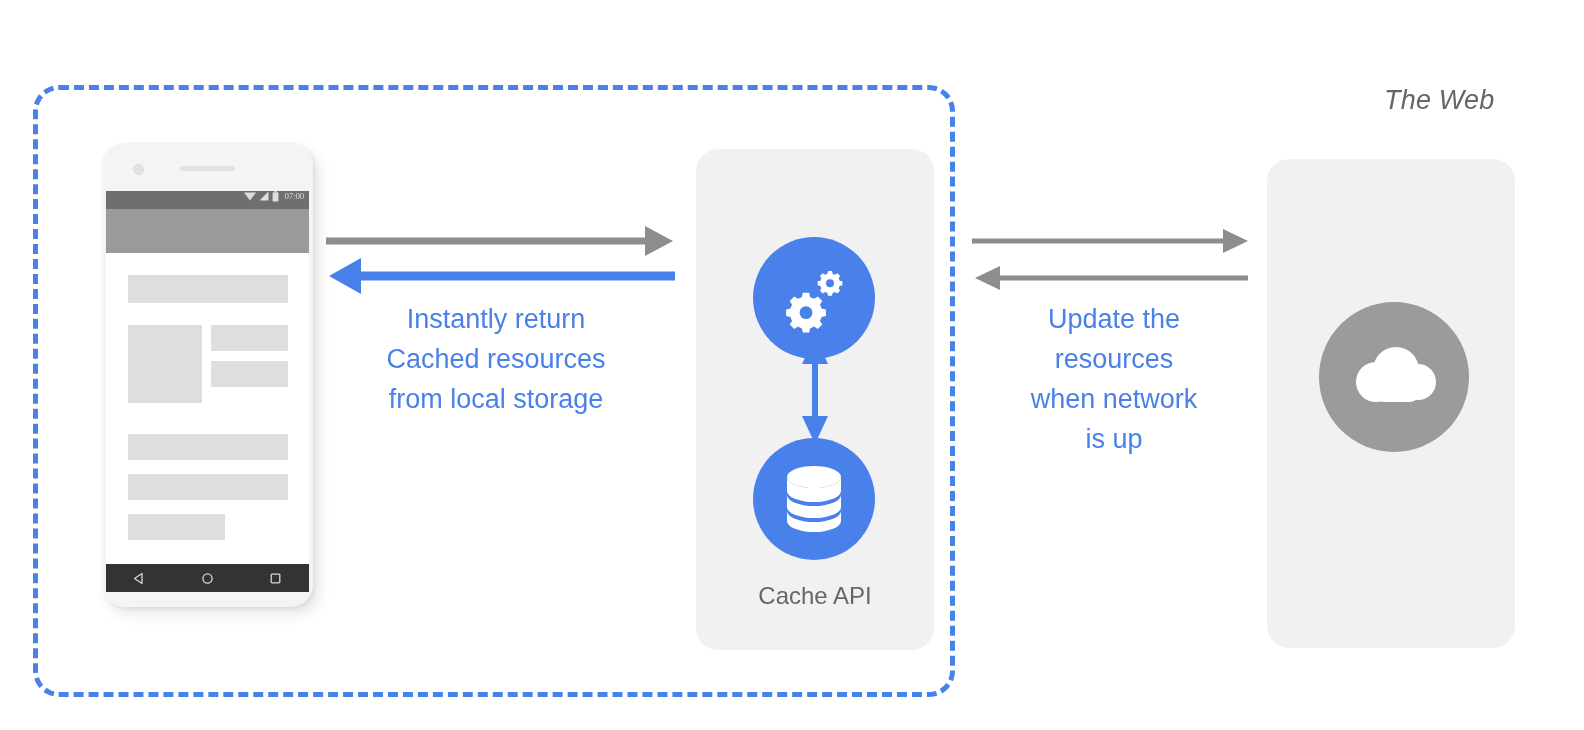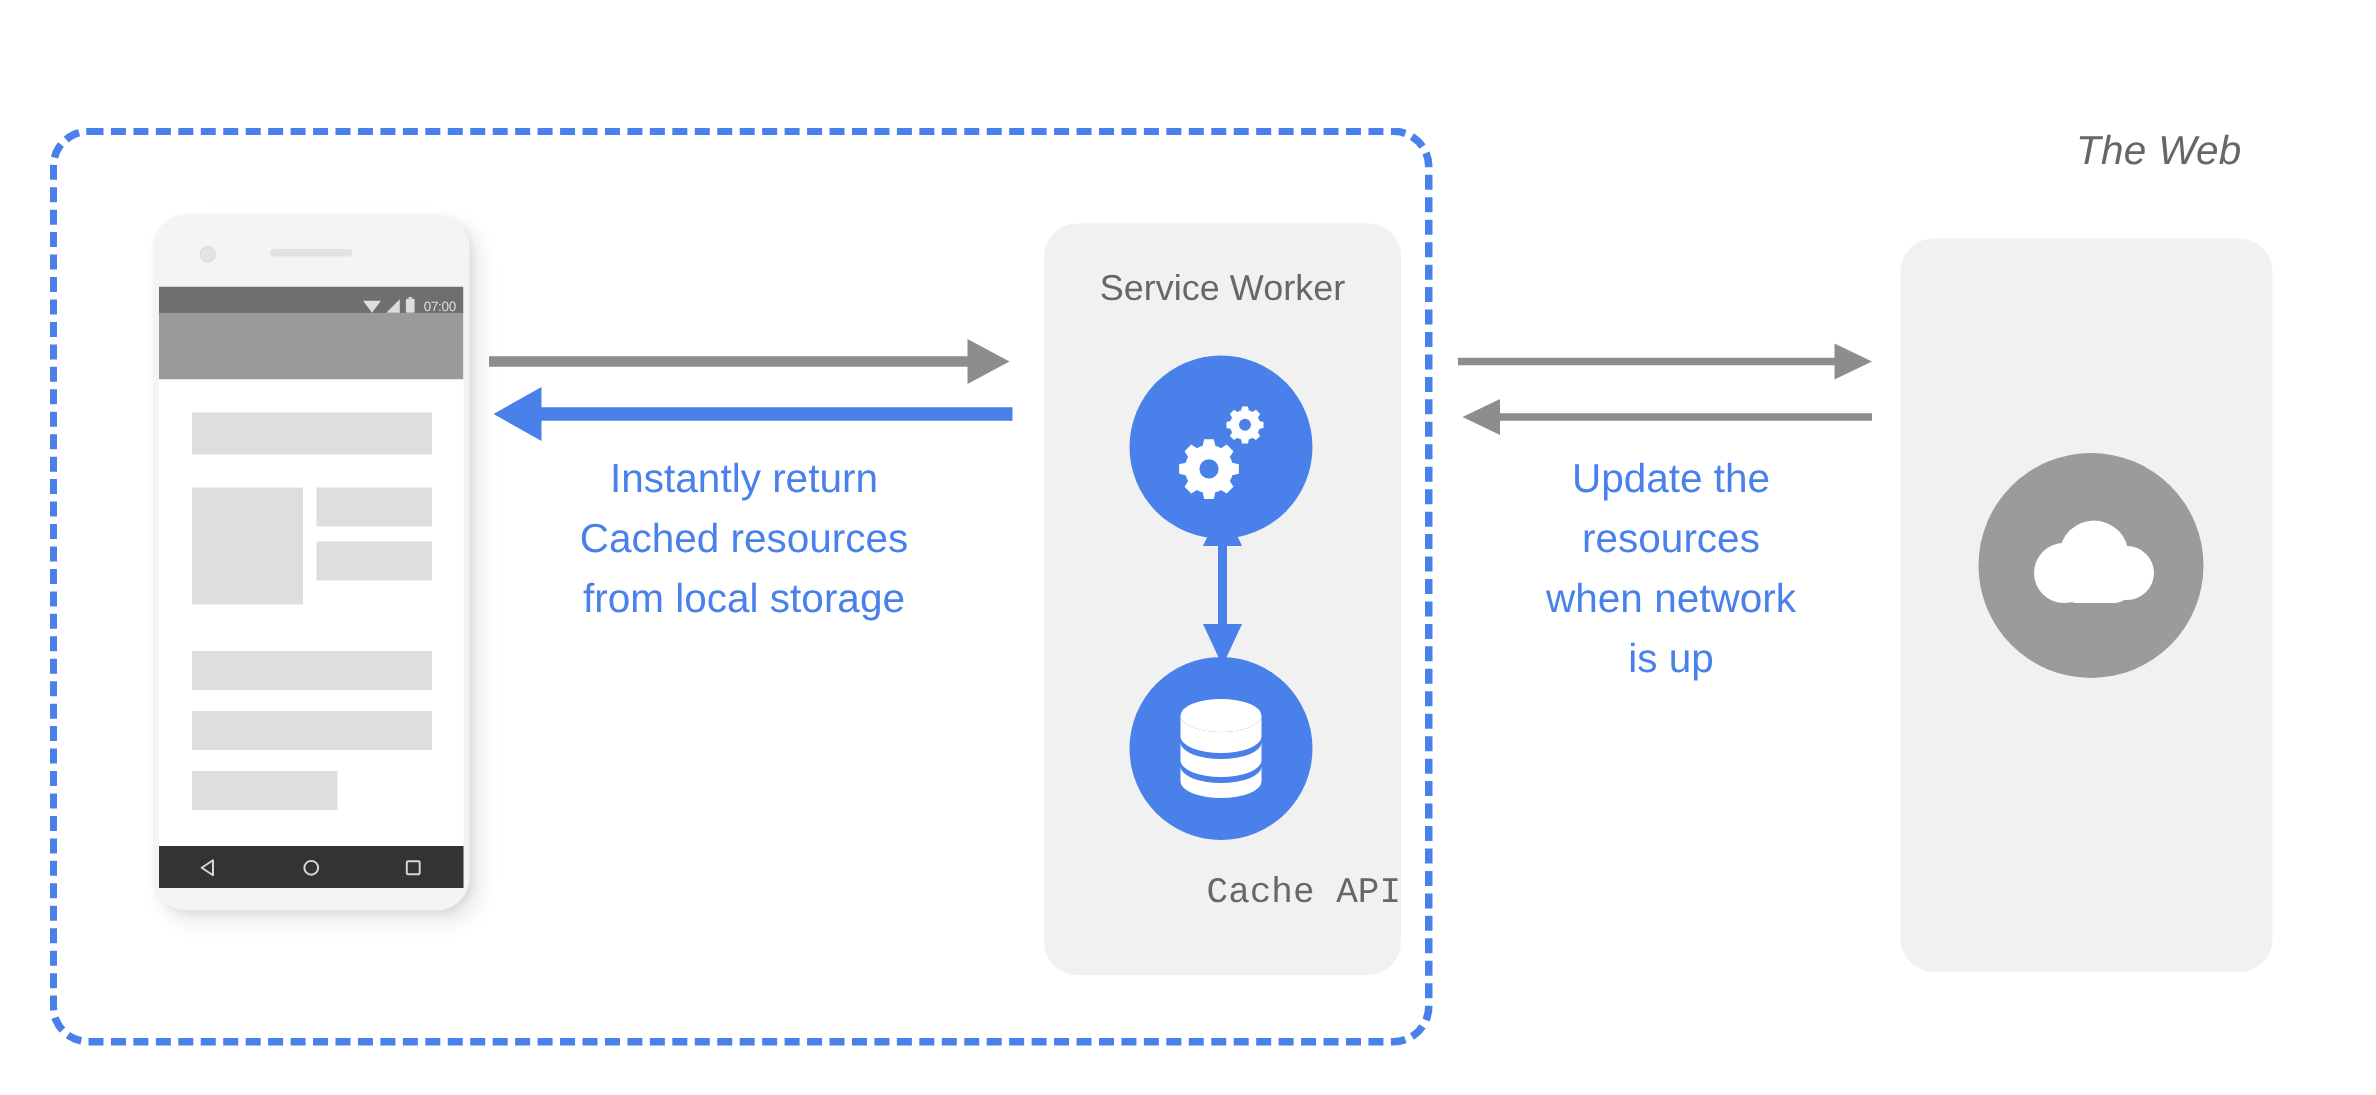--- a/index.html
+++ b/index.html
@@ -95,22 +95,23 @@
     position: relative;
     height: 18px;
     background: #6f6f6f;
   }
   #phone-status-icons {
     position: absolute;
     right: 5px;
     top: 0;
     height: 18px;
     display: flex;
-    align-items: flex-end;
+    align-items: flex-start;
     gap: 3px;
+    font-family: Liberation Serif, serif;
   }
   .status-glyph { display: block; }
   #phone-status-time {
     color: #dddddd;
     font-size: 9px;
     margin-left: 2px;
     letter-spacing: -0.2px;
   }
   #phone-appbar {
     height: 44px;
@@ -155,24 +156,23 @@
     width: 238px;
     text-align: center;
     color: #676767;
     font-size: 24px;
   }
   #cache-api-title {
     position: absolute;
     left: 0;
     top: 433px;
     width: 238px;
-    text-align: right;
+    text-align: center;
     color: #676767;
     font-size: 24px;
-    font-family: Liberation Mono, monospace;
   }
   .blue-circle {
     position: absolute;
     border-radius: 50%;
     background: #4a80ea;
     display: flex;
     align-items: center;
     justify-content: center;
   }
   #gears-circle  { left: 57px; top: 88px;  width: 122px; height: 122px; }
@@ -277,21 +277,20 @@
         <circle cx="6.5" cy="6.5" r="4.6" fill="none" stroke="#d8d8d8" stroke-width="1.3"></circle>
       </svg>
       <svg class="nav-glyph" width="13" height="13" viewBox="0 0 13 13">
         <rect x="2.2" y="2.2" width="8.6" height="8.6" rx="0.8" fill="none" stroke="#d8d8d8" stroke-width="1.3"></rect>
       </svg>
     </div>
   </div>
 
   <div id="service-worker-panel">
 
-    <div id="service-worker-title">Service Worker</div>
 
     <div class="blue-circle" id="gears-circle">
       <svg width="88" height="88" viewBox="0 0 88 88">
 
         <g transform="translate(60,27)">
           <path fill="#ffffff" d="
             M -3.2,-16.2 L 3.2,-16.2 L 4.2,-11.8
             A 12.2,12.2 0 0 1 8.0,-10.2 L 11.8,-12.6 L 16.3,-8.1 L 13.9,-4.3
             A 12.2,12.2 0 0 1 15.5,-0.5 L 19.9,0.5 L 19.9,6.9 L 15.5,7.9
             A 12.2,12.2 0 0 1 13.9,11.7 L 16.3,15.5 L 11.8,20.0 L 8.0,17.6

